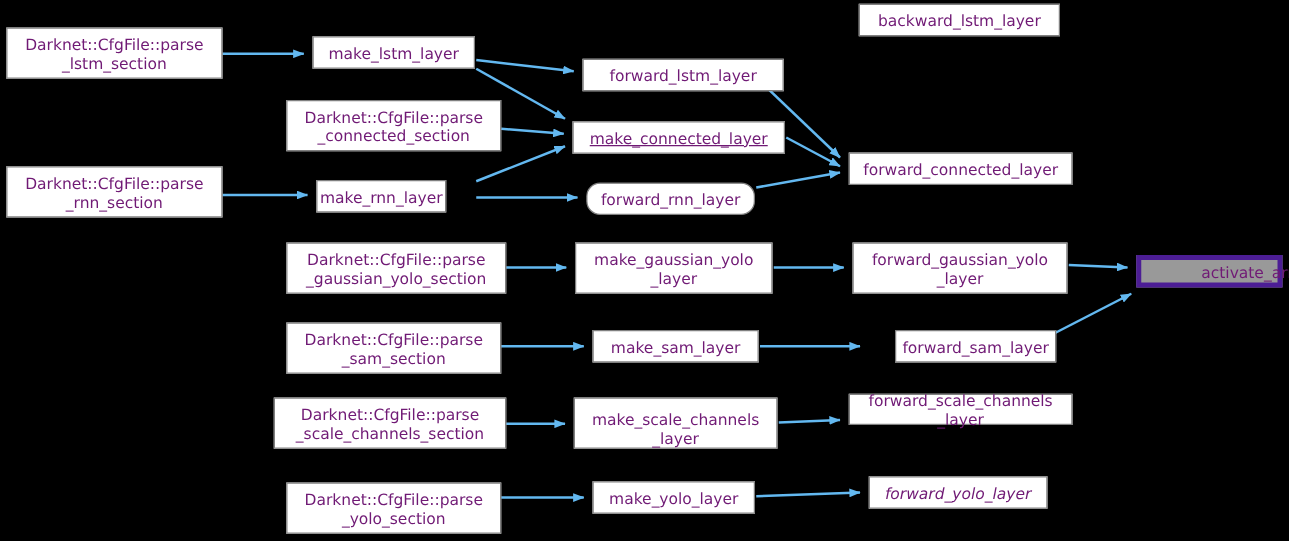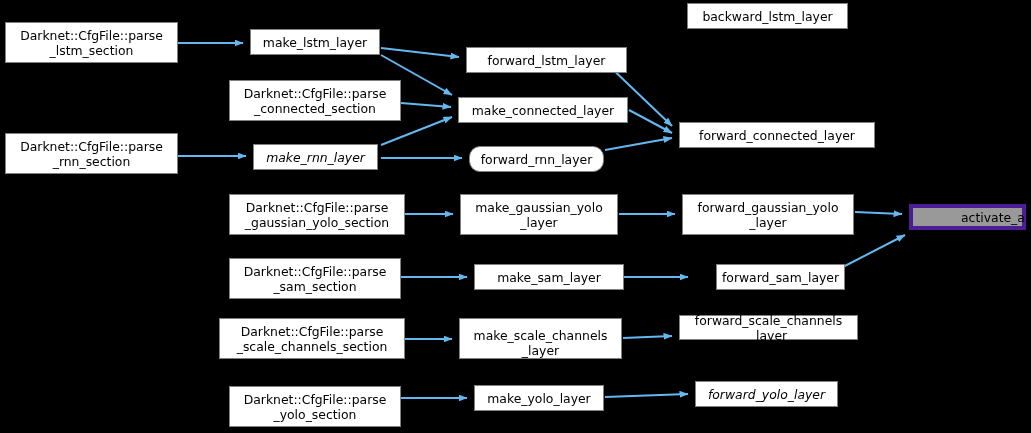--- a/index.html
+++ b/index.html
@@ -22,21 +22,21 @@
     top: 0;
     width: 1031px;
     height: 433px;
     pointer-events: none;
   }
   .node {
     position: absolute;
     box-sizing: border-box;
     background: #ffffff;
     border: 1px solid #808080;
-    color: #000000;
+    color: #701a75;
     font-size: 12.4px;
     line-height: 15px;
     text-align: center;
     display: flex;
     align-items: center;
     justify-content: center;
     white-space: pre;
     letter-spacing: 0px;
     z-index: 5;
   }
@@ -102,32 +102,32 @@
 _connected_section</span></div>
       <div class="node" style="left: 229px; top: 194px; width: 176px; height: 41px;"><span class="node-label">Darknet::CfgFile::parse
 _gaussian_yolo_section</span></div>
       <div class="node" style="left: 229px; top: 258px; width: 172px; height: 41px;"><span class="node-label">Darknet::CfgFile::parse
 _sam_section</span></div>
       <div class="node" style="left: 219px; top: 318px; width: 186px; height: 41px;"><span class="node-label">Darknet::CfgFile::parse
 _scale_channels_section</span></div>
       <div class="node" style="left: 229px; top: 386px; width: 172px; height: 41px;"><span class="node-label">Darknet::CfgFile::parse
 _yolo_section</span></div>
       <div class="node" style="left: 250px; top: 29px; width: 130px; height: 26px;"><span class="node-label">make_lstm_layer</span></div>
-      <div class="node" style="left: 253px; top: 144px; width: 125px; height: 26px; font-style: italic;"><span class="node-label">make_rnn_layer</span></div>
-      <div class="node" style="left: 458px; top: 97px; width: 170px; height: 26px;"><span class="node-label">make_connected_layer</span></div>
+      <div class="node" style="left: 253px; top: 144px; width: 104px; height: 26px;"><span class="node-label">make_rnn_layer</span></div>
+      <div class="node" style="left: 458px; top: 97px; width: 170px; height: 26px; text-decoration: underline;"><span class="node-label">make_connected_layer</span></div>
       <div class="node" style="left: 460px; top: 194px; width: 158px; height: 41px;"><span class="node-label">make_gaussian_yolo
 _layer</span></div>
-      <div class="node" style="left: 474px; top: 264px; width: 150px; height: 26px;"><span class="node-label">make_sam_layer</span></div>
+      <div class="node" style="left: 474px; top: 264px; width: 133px; height: 26px;"><span class="node-label">make_sam_layer</span></div>
       <div class="node" style="left: 459px; top: 318px; width: 163px; height: 41px; align-items: flex-end;"><span class="node-label">make_scale_channels
 _layer</span></div>
       <div class="node" style="left: 474px; top: 385px; width: 130px; height: 26px;"><span class="node-label">make_yolo_layer</span></div>
       <div class="node" style="left: 466px; top: 47px; width: 161px; height: 26px;"><span class="node-label">forward_lstm_layer</span></div>
       <div class="node" style="left: 469px; top: 146px; width: 135px; height: 26px; border-radius: 11px;"><span class="node-label">forward_rnn_layer</span></div>
       <div class="node" style="left: 687px; top: 3px; width: 161px; height: 26px;"><span class="node-label">backward_lstm_layer</span></div>
-      <div class="node" style="left: 679px; top: 122px; width: 196px; height: 26px;"><span class="node-label">forward_connected_layer</span></div>
+      <div class="node" style="left: 679px; top: 122px; width: 179px; height: 26px;"><span class="node-label">forward_connected_layer</span></div>
       <div class="node" style="left: 682px; top: 194px; width: 172px; height: 41px; justify-content: center;"><span class="node-label">forward_gaussian_yolo
 _layer</span></div>
       <div class="node" style="left: 716px; top: 264px; width: 129px; height: 26px; justify-content: flex-end;"><span class="node-label">forward_sam_layer</span></div>
       <div class="node" style="left: 679px; top: 315px; width: 179px; height: 25px;"><span class="node-label">forward_scale_channels
 _layer</span></div>
       <div class="node" style="left: 695px; top: 381px; width: 143px; height: 26px; font-style: italic;"><span class="node-label">forward_yolo_layer</span></div>
       <div class="node highlight" style="left: 909px; top: 204px; width: 117px; height: 26px;"><span class="node-label">activate_array</span></div>
     </div>
 
 </div>

